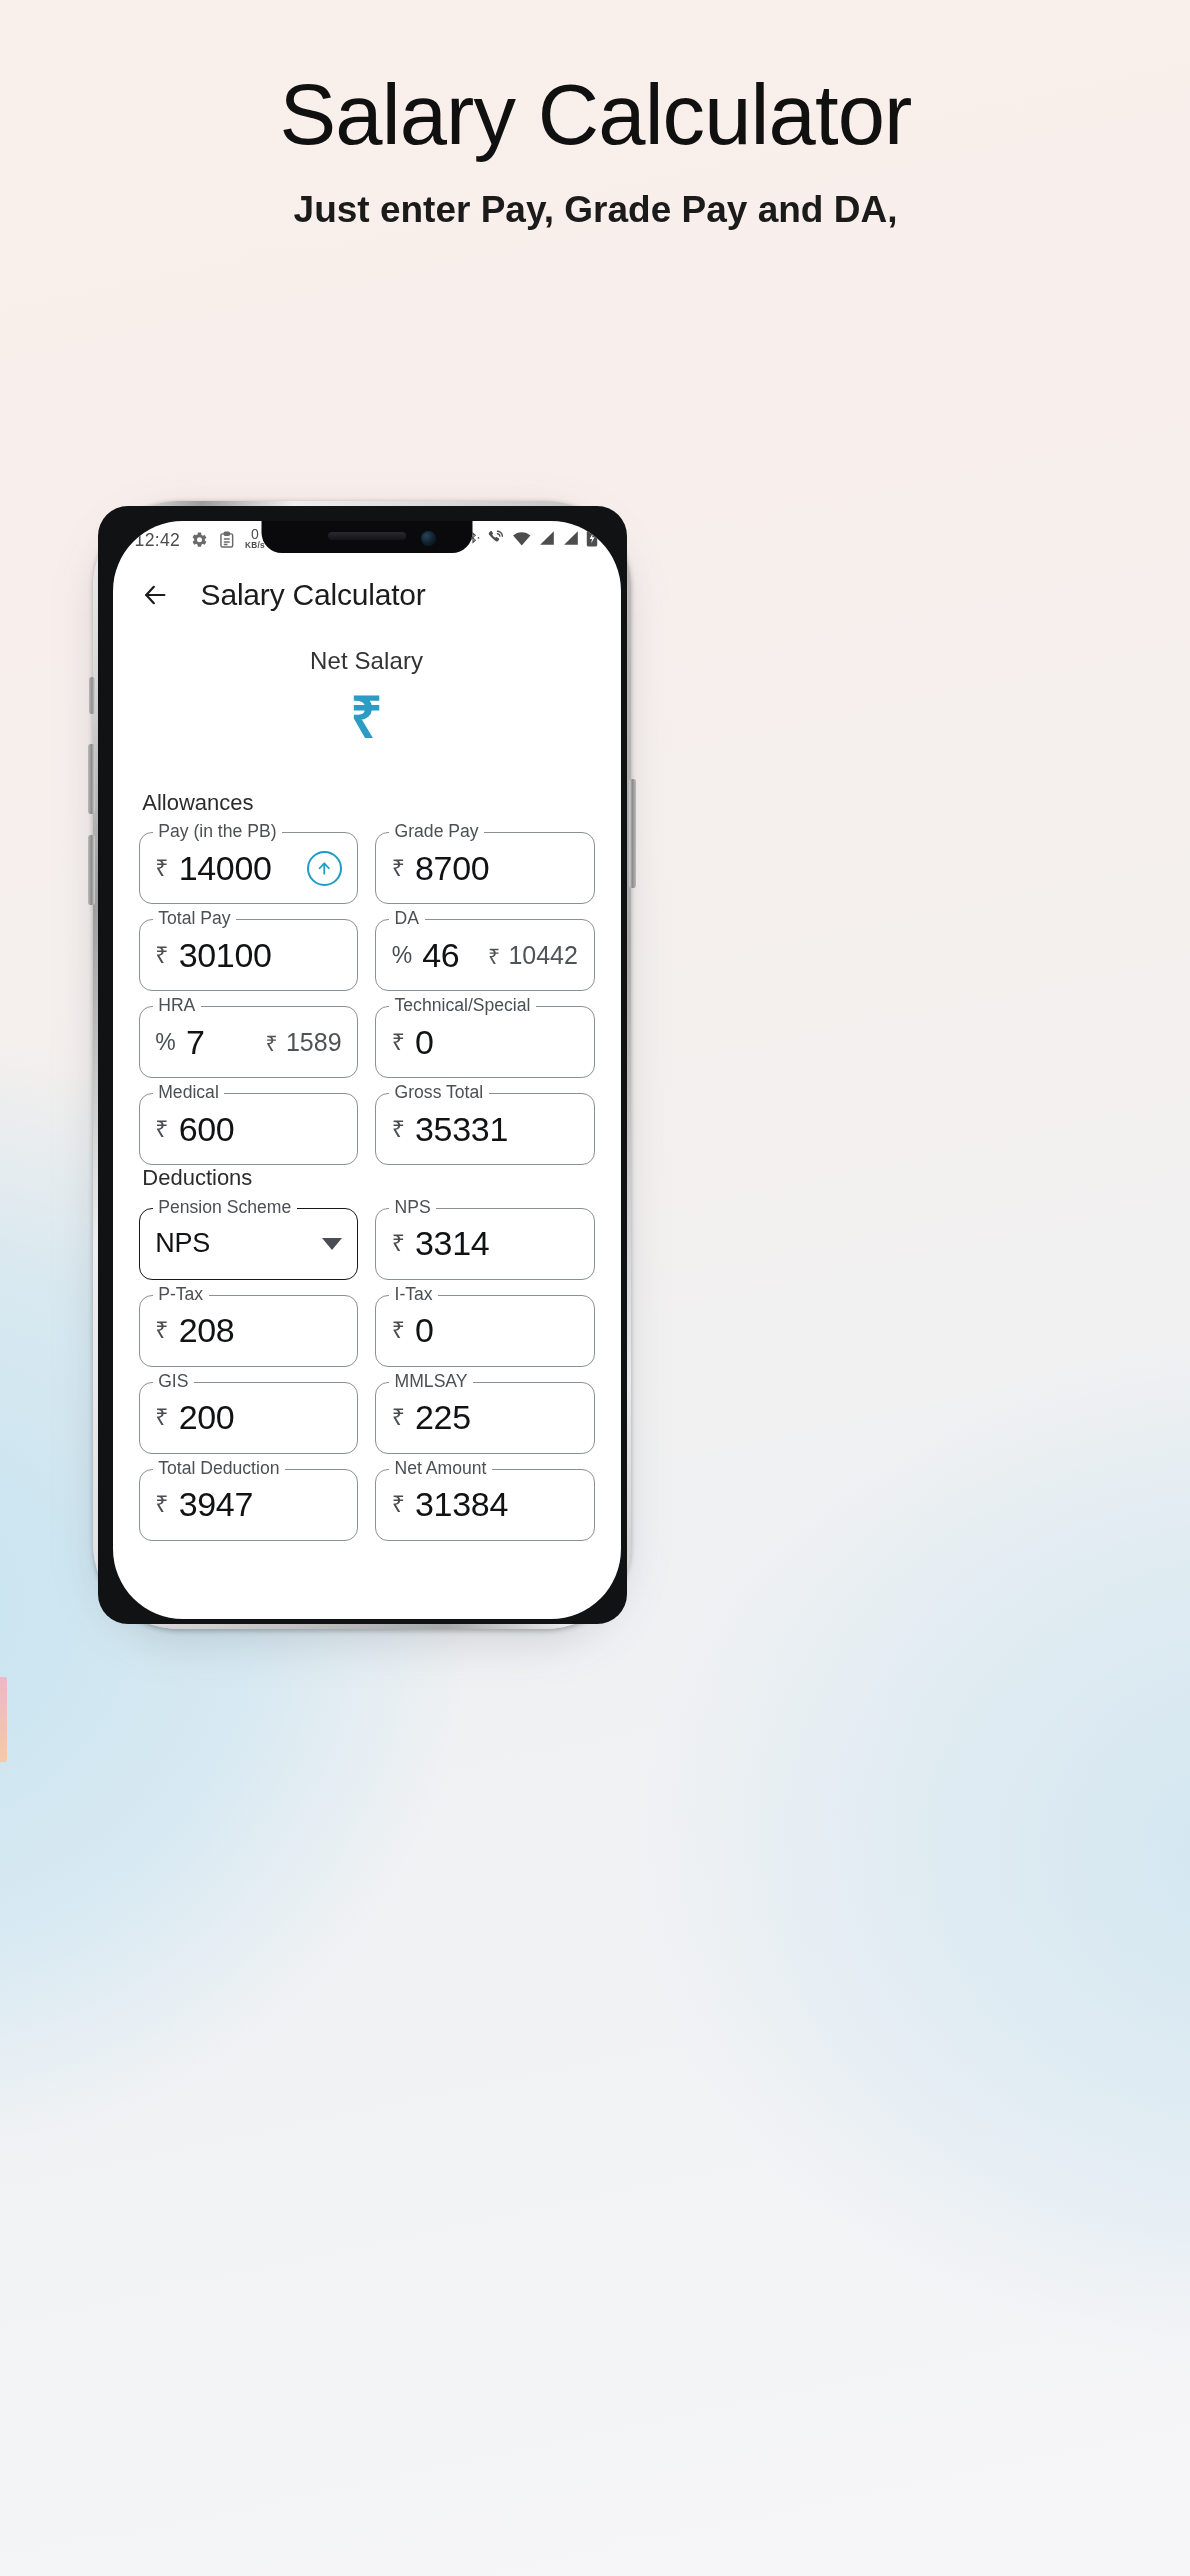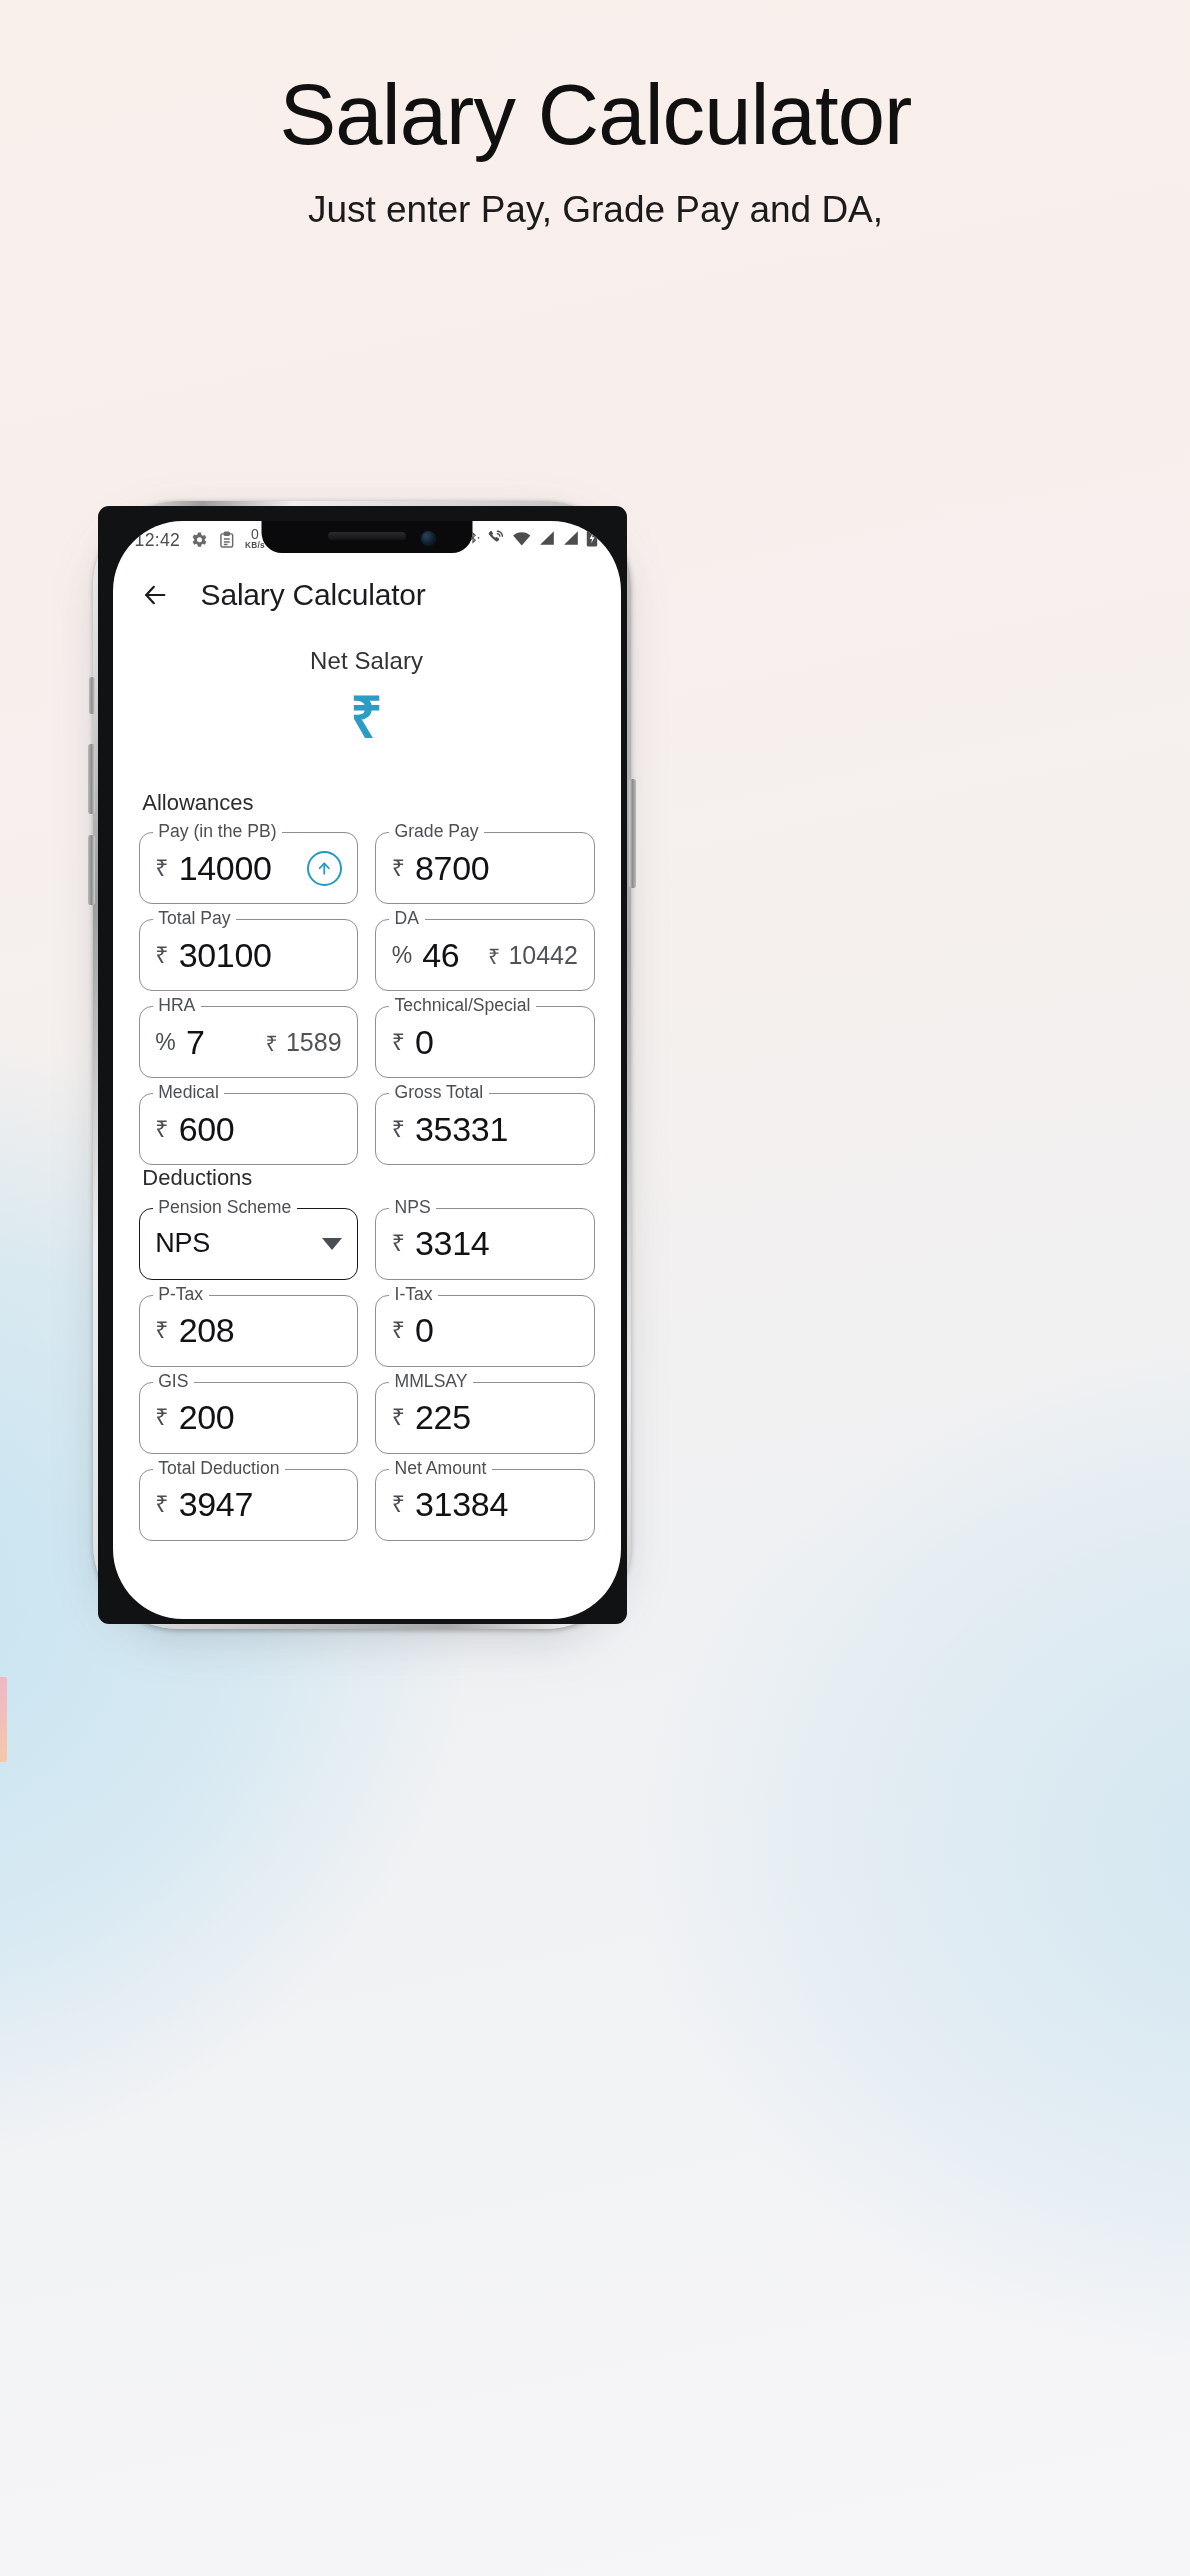--- a/index.html
+++ b/index.html
@@ -13,21 +13,21 @@
       radial-gradient(ellipse 927px 742px at 108% 72%, rgba(204,228,240,.85) 0%, rgba(204,228,240,.4) 45%, rgba(204,228,240,0) 70%),
       linear-gradient(168deg, #f9efeb 0%, #f8efec 20%, #f4f0ee 42%, #eff1f3 62%, #f2f3f5 80%, #f6f6f8 100%);
   }
 
   
   .poster-head { position:absolute; top:0; left:0; width:1191px; text-align:center; }
   .poster-title {
     font-size:85px; font-weight:400; color:#101010; letter-spacing:-0.9px;
     margin-top:70px; line-height:1.05; font-family:"Liberation Sans", sans-serif;
   }
-  .poster-sub { font-size:37px; font-weight:400; color:#1b1b1b; margin-top:30px; }
+  .poster-sub { font-size:37px; font-weight:700; color:#1b1b1b; margin-top:30px; }
 
   
   .edge-sliver {
     position:absolute; left:0; top:1677px; width:6.5px; height:85px; border-radius:0 2.8px 2.8px 0;
     background:linear-gradient(180deg,#f0b7c4 0%, #f3c0b6 55%, #f6c9a6 100%);
   }
 
   
   .phone-wrap { position:absolute; left:93px; top:501px; width:538px; height:1150px; }
   .phone-shadow {
@@ -35,21 +35,21 @@
     border-radius:83px; background:rgba(60,70,85,.20); filter:blur(24px);
   }
   .phone-outer {
     position:absolute; left:0; top:0; width:538px; height:1128px;
     border-radius:85px;
     background:linear-gradient(105deg,#f2f2f2 0%,#d8d8d8 6%,#9d9d9d 13%,#efefef 24%,#cfcfcf 50%,#a9a9a9 78%,#e9e9e9 92%,#c9c9c9 100%);
     box-shadow:0 1.9px 5.6px rgba(0,0,0,.25);
   }
   .phone-mid {
     position:absolute; left:4.6px; top:4.6px; width:529px; height:1118px;
-    border-radius:11px; background:#111214;
+    border-radius:30px; background:#111214;
   }
   .phone-screen {
     position:absolute; left:15px; top:15px; width:508px; height:1098px;
     border-radius:70px; background:#ffffff; overflow:hidden;
   }
   
   .btn-side { position:absolute; background:linear-gradient(90deg,#b9b9b9,#8e8e8e,#d2d2d2); border-radius:2.8px; }
   .btn-mute { left:-3.7px; top:176px; width:5.6px; height:37px; }
   .btn-volup { left:-4.6px; top:243px; width:6.5px; height:70px; }
   .btn-voldn { left:-4.6px; top:334px; width:6.5px; height:70px; }

